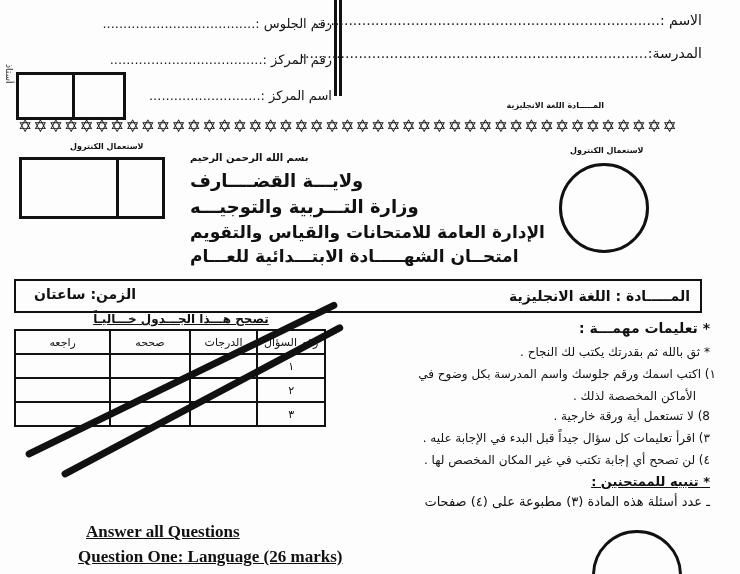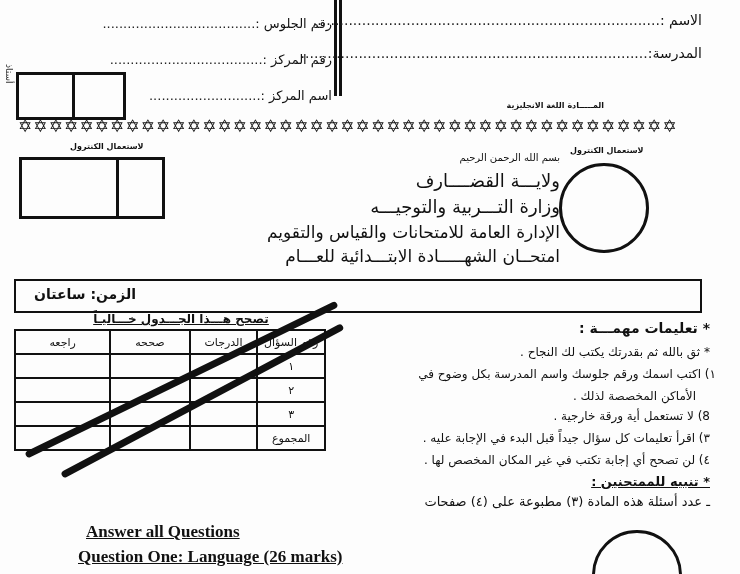--- a/index.html
+++ b/index.html
@@ -18,21 +18,21 @@
   .boxpair { position: absolute; border: 3px solid #111; display: flex; }
   .boxpair .cell { border-left: 3px solid #111; height: 100%; }
   .boxpair .cell:first-child { border-left: none; }
 
   .stars { position: absolute; left: 18px; top: 116px; width: 680px; font-size: 17px; letter-spacing: 1.1px; white-space: nowrap; overflow: hidden; color: #111; line-height: 20px; }
 
   .small-bold { font-size: 10px; font-weight: bold; }
 
   .circle { position: absolute; border: 3px solid #111; border-radius: 50%; }
 
-  .center-title { position: absolute; left: 190px; width: 370px; text-align: right; direction: rtl; font-weight: normal; }
+  .center-title { position: absolute; left: 190px; width: 370px; text-align: left; direction: rtl; font-weight: bold; }
 
   .subject-box { position: absolute; left: 14px; top: 279px; width: 688px; height: 34px; border: 2.5px solid #111; }
 
   table.marks { position: absolute; left: 14px; top: 329px; width: 312px; border-collapse: collapse; direction: rtl; }
   table.marks td, table.marks th { border: 2.2px solid #111; height: 24px; font-size: 11px; font-weight: normal; text-align: center; }
 
   .instr { position: absolute; right: 30px; direction: rtl; font-size: 12px; white-space: nowrap; }
 
   .eng { position: absolute; font-family: "Liberation Serif", serif; font-weight: bold; font-size: 17px; text-decoration: underline; white-space: nowrap; }
 
@@ -79,20 +79,21 @@
 <div class="abs rtl small-bold" style="left:570px; top:146px; font-size:8px;">لاستعمال الكنترول</div>
 <div class="circle" style="left:559px; top:163px; width:90px; height:90px;"></div>
 
 <div class="center-title" style="top:152px; font-size:10px;">بسم الله الرحمن الرحيم</div>
 <div class="center-title" style="top:170px; font-size:18px;">ولايـــة القضــــارف</div>
 <div class="center-title" style="top:196px; font-size:18px;">وزارة  التـــربية والتوجيـــه</div>
 <div class="center-title" style="top:222px; font-size:17px;">الإدارة العامة للامتحانات والقياس والتقويم</div>
 <div class="center-title" style="top:246px; font-size:17px;">امتحــان الشهـــــادة الابتـــدائية للعـــام</div>
 
 <div class="subject-box">
+  <div class="abs rtl" style="right:10px; top:7px; font-size:14px; font-weight:bold;">المـــــادة : اللغة الانجليزية</div>
   <div class="abs rtl" style="left:18px; top:5px; font-size:14px; font-weight:bold;">الزمن: ساعتان</div>
 </div>
 
 <div class="abs rtl" style="left:56px; top:312px; width:250px; font-size:12px; font-weight:bold; text-decoration:underline; text-align:center;">تصحح هـــذا الجـــدول خـــاليـاً</div>
 <table class="marks">
   <thead>
     <tr>
       <th style="width:68px;">رقم السؤال</th>
       <th style="width:68px;">الدرجات</th>
       <th style="width:80px;">صححه</th>
@@ -111,26 +112,20 @@
       <td></td>
       <td></td>
       <td></td>
     </tr>
     <tr>
       <td>٣</td>
       <td></td>
       <td></td>
       <td></td>
     </tr>
-    <tr>
-      <td>المجموع</td>
-      <td></td>
-      <td></td>
-      <td></td>
-    </tr>
   </tbody>
 </table>
 
 <div class="slash" style="left:26px; top:452px; width:346px; transform:rotate(-26deg);"></div>
 <div class="slash" style="left:62px; top:472px; width:318px; transform:rotate(-28deg);"></div>
 
 <div class="instr" style="top:320px; font-size:14px; font-weight:bold;margin-left:12px;">* تعليمات مهمـــة :</div>
 <div class="instr" style="top:345px;">* ثق بالله ثم بقدرتك يكتب لك النجاح .</div>
 <div class="instr" style="top:367px; right:24px;">١) اكتب اسمك ورقم جلوسك واسم المدرسة بكل وضوح في</div>
 <div class="instr" style="top:389px; right:44px;">الأماكن المخصصة لذلك .</div>

